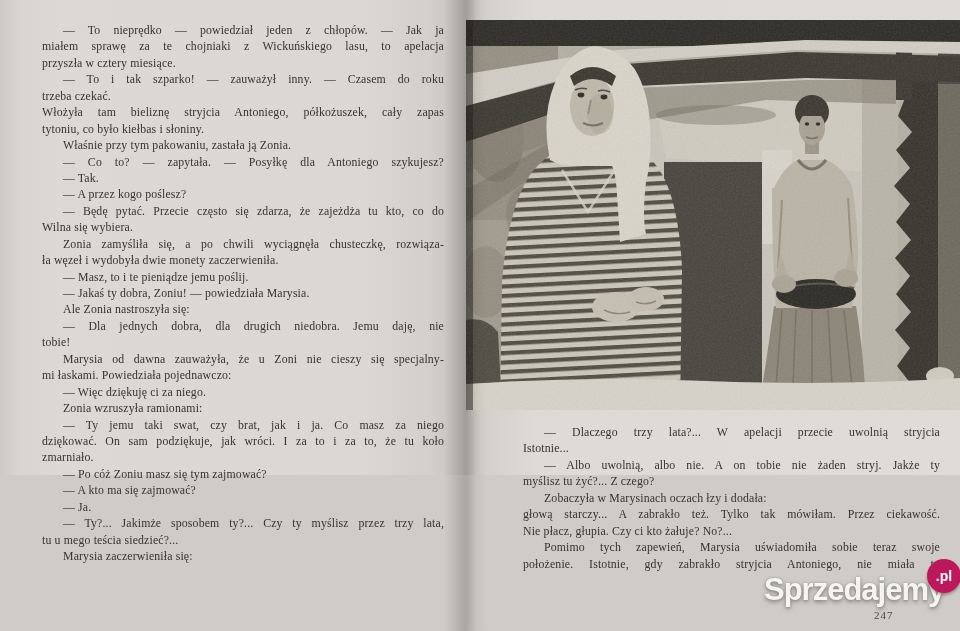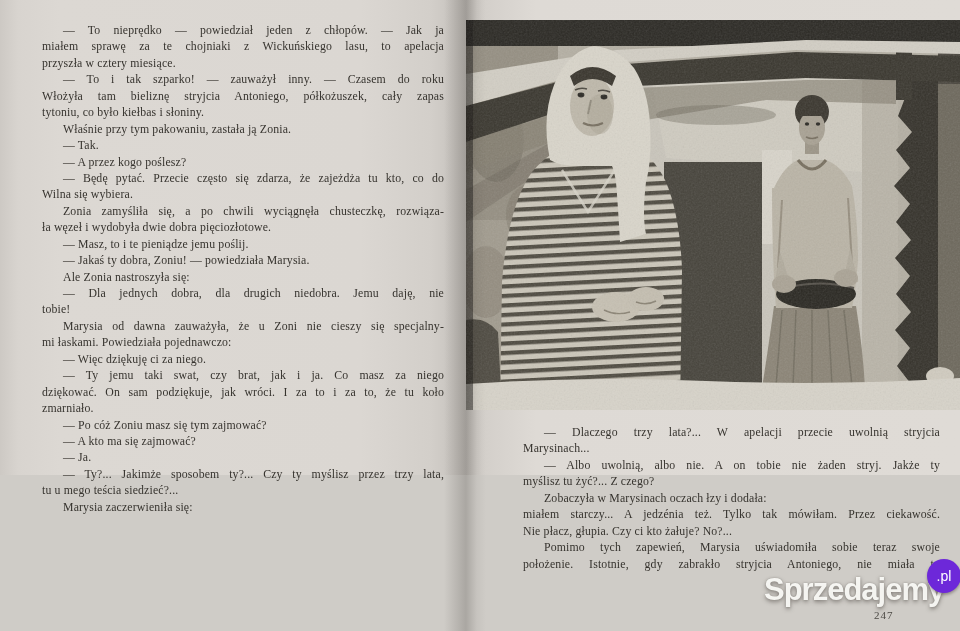--- a/index.html
+++ b/index.html
@@ -41,51 +41,54 @@
   .watermark{
     position:absolute;left:764px;top:572px;z-index:9;
     font-family:"Liberation Sans", sans-serif;font-weight:bold;
   }
   .wm-text{
     font-size:31px;color:rgba(253,253,250,.93);letter-spacing:-1px;
     text-shadow:0 2px 4px rgba(70,64,58,.55), 0 0 2px rgba(90,84,76,.35);
   }
   .wm-circle{
     position:absolute;left:163px;top:-13px;width:34px;height:34px;border-radius:50%;
-    background:#6d28d9;color:#fff;font-size:14px;font-weight:normal;
+    background:#be185d;color:#fff;font-size:14px;font-weight:bold;
     display:flex;align-items:center;justify-content:center;
     box-shadow:0 2px 3px rgba(40,30,25,.35);
   }
 </style>
 </head>
 <body>
 
 <div class="page left-page">
   <div class="text-col text-left">
       <div class="line indent">— To nieprędko — powiedział jeden z chłopów. — Jak ja</div>
       <div class="line">miałem sprawę za te chojniaki z Wickuńskiego lasu, to apelacja</div>
       <div class="line end">przyszła w cztery miesiące.</div>
       <div class="line indent">— To i tak szparko! — zauważył inny. — Czasem do roku</div>
+      <div class="line end">trzeba czekać.</div>
       <div class="line">Włożyła tam bieliznę stryjcia Antoniego, półkożuszek, cały zapas</div>
       <div class="line end">tytoniu, co było kiełbas i słoniny.</div>
       <div class="line indent end">Właśnie przy tym pakowaniu, zastała ją Zonia.</div>
+      <div class="line indent">— Co to? — zapytała. — Posyłkę dla Antoniego szykujesz?</div>
       <div class="line indent end">— Tak.</div>
       <div class="line indent end">— A przez kogo poślesz?</div>
       <div class="line indent">— Będę pytać. Przecie często się zdarza, że zajeżdża tu kto, co do</div>
       <div class="line end">Wilna się wybiera.</div>
       <div class="line indent">Zonia zamyśliła się, a po chwili wyciągnęła chusteczkę, rozwiąza-</div>
-      <div class="line end">ła węzeł i wydobyła dwie dobra pięciozłotowe.</div>
+      <div class="line end">ła węzeł i wydobyła dwie monety zaczerwieniła.</div>
       <div class="line indent end">— Masz, to i te pieniądze jemu poślij.</div>
       <div class="line indent end">— Jakaś ty dobra, Zoniu! — powiedziała Marysia.</div>
       <div class="line indent end">Ale Zonia nastroszyła się:</div>
       <div class="line indent">— Dla jednych dobra, dla drugich niedobra. Jemu daję, nie</div>
       <div class="line end">tobie!</div>
       <div class="line indent">Marysia od dawna zauważyła, że u Zoni nie cieszy się specjalny-</div>
       <div class="line end">mi łaskami. Powiedziała pojednawczo:</div>
       <div class="line indent end">— Więc dziękuję ci za niego.</div>
+      <div class="line indent end">Zonia wzruszyła ramionami:</div>
       <div class="line indent">— Ty jemu taki swat, czy brat, jak i ja. Co masz za niego</div>
       <div class="line">dziękować. On sam podziękuje, jak wróci. I za to i za to, że tu koło</div>
       <div class="line end">zmarniało.</div>
       <div class="line indent end">— Po cóż Zoniu masz się tym zajmować?</div>
       <div class="line indent end">— A kto ma się zajmować?</div>
       <div class="line indent end">— Ja.</div>
       <div class="line indent">— Ty?... Jakimże sposobem ty?... Czy ty myślisz przez trzy lata,</div>
       <div class="line end">tu u mego teścia siedzieć?...</div>
       <div class="line indent end">Marysia zaczerwieniła się:</div>
     </div>
@@ -194,25 +197,25 @@
       <path d="M0,364 Q120,356 240,361 Q370,366 494,358 L494,390 L0,390 Z" fill="#d7d3c9"></path>
 
       <rect x="0" y="0" width="7" height="390" fill="#151412" opacity=".5"></rect>
 
       <rect width="494" height="390" filter="url(#grain)" opacity="0.16"></rect>
     </svg>
   </div>
 
   <div class="text-col text-right">
       <div class="line indent">— Dlaczego trzy lata?... W apelacji przecie uwolnią stryjcia</div>
-      <div class="line end">Marysinach...</div>
+      <div class="line end">Istotnie...</div>
       <div class="line indent">— Albo uwolnią, albo nie. A on tobie nie żaden stryj. Jakże ty</div>
       <div class="line end">myślisz tu żyć?... Z czego?</div>
       <div class="line indent end">Zobaczyła w Marysinach oczach łzy i dodała:</div>
-      <div class="line">miałem starczy... A jedzénia też. Tylko tak mówiłam. Przez ciekawość.</div>
+      <div class="line">głową starczy... A zabrakło też. Tylko tak mówiłam. Przez ciekawość.</div>
       <div class="line end">Nie płacz, głupia. Czy ci kto żałuje? No?...</div>
       <div class="line indent">Pomimo tych zapewień, Marysia uświadomiła sobie teraz swoje</div>
       <div class="line">położenie. Istotnie, gdy zabrakło stryjcia Antoniego, nie miała tu</div>
     </div>
   <div class="page-number">247</div>
 </div>
 
 <div class="spine-shadow"></div>
 
 <div class="watermark">

